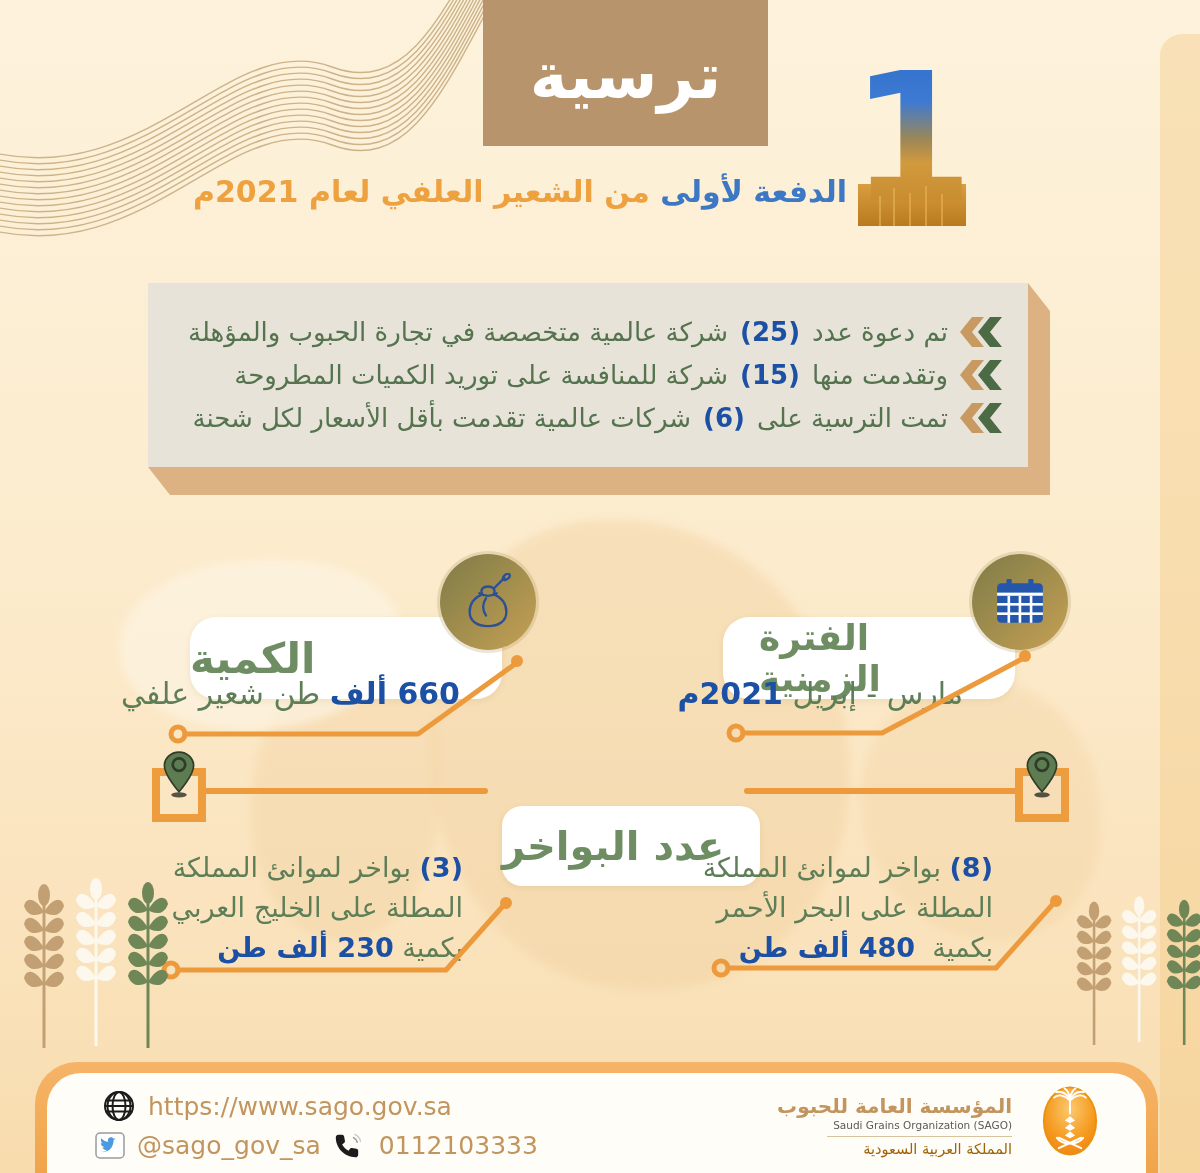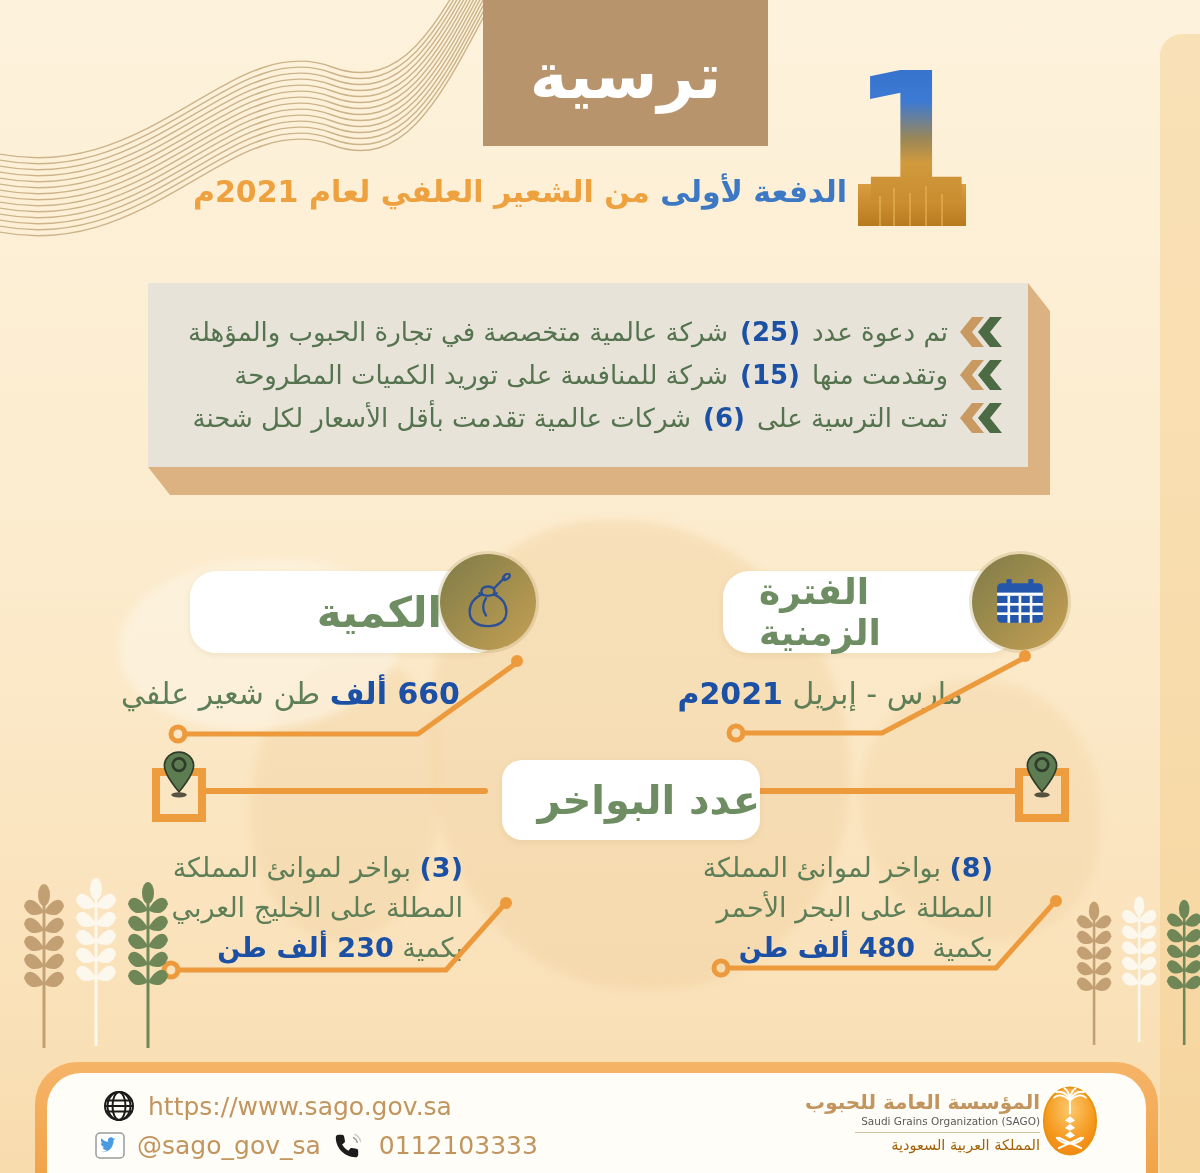--- a/index.html
+++ b/index.html
@@ -20,38 +20,38 @@
   .info3d{position:absolute;left:148px;top:283px;width:902px;height:212px;}
   .info3d .ext{position:absolute;inset:0;background:#dcb282;
       clip-path:polygon(0 0,880px 0,902px 28px,902px 212px,22px 212px,0 184px);}
   .info3d .face{position:absolute;left:0;top:0;width:880px;height:184px;background:#e7e3d8;
       display:flex;flex-direction:column;justify-content:center;gap:13px;padding:12px 26px;direction:rtl;}
   .brow{display:flex;align-items:center;gap:12px;font-size:26px;color:#54734e;white-space:nowrap;}
   .brow .num{color:#1c50a5;font-weight:bold;}
   .chev{flex:0 0 auto;}
   
   .pill{position:absolute;background:#fff;border-radius:26px;box-shadow:0 2px 6px rgba(160,120,60,.12);
-        display:flex;align-items:center;justify-content:flex-end;}
+        display:flex;align-items:center;justify-content:flex-start;margin-top:46px;}
   .pill .lbl{font-weight:bold;color:#6e8d63;}
   .badge{position:absolute;border-radius:50%;background:linear-gradient(135deg,#7f7c49 0%,#9a8a4c 40%,#c6a054 100%);
          display:flex;align-items:center;justify-content:center;box-shadow:0 0 0 3px rgba(170,150,90,.25);}
   .value{position:absolute;direction:rtl;white-space:nowrap;font-size:30px;color:#5e7e57;}
   .value .b{color:#1c50a5;font-weight:bold;}
   
   .hline{position:absolute;height:6px;background:#ec9a3c;border-radius:3px;}
   .pinbox{position:absolute;width:54px;height:54px;border:8px solid #ee9d3e;background:transparent;}
   .pinicon{position:absolute;}
   .ships-text{position:absolute;direction:rtl;text-align:right;font-size:27px;line-height:40px;color:#5e7e57;white-space:nowrap;}
   .ships-text .num{color:#1c50a5;font-weight:bold;}
   
   .footer{position:absolute;left:35px;right:42px;top:1062px;bottom:-20px;
           background:linear-gradient(180deg,#f6b468,#f0a245);border-radius:42px 42px 0 0;}
   .footer .inner{position:absolute;left:12px;right:12px;top:11px;bottom:0;background:#fffdf7;border-radius:34px 34px 0 0;}
   .frow{position:absolute;display:flex;align-items:center;gap:12px;color:#c2945e;font-size:25px;}
-  .org{position:absolute;right:48px;top:12px;display:flex;align-items:center;gap:2px;}
+  .org{position:absolute;right:48px;top:12px;display:flex;align-items:flex-end;gap:30px;}
   .orgtxt{display:flex;flex-direction:column;align-items:flex-end;}
   .org-ar{color:#c2945e;font-weight:bold;font-size:20px;direction:rtl;}
   .org-en{color:#5a5a5a;font-size:10.5px;margin-top:1px;}
   .org-hr{width:185px;height:1px;background:#d6c3a0;margin:5px 0 4px;}
   .org-sa{color:#a16207;font-size:14.5px;direction:rtl;}
   svg{display:block;}
 </style>
 </head>
 <body>
 

